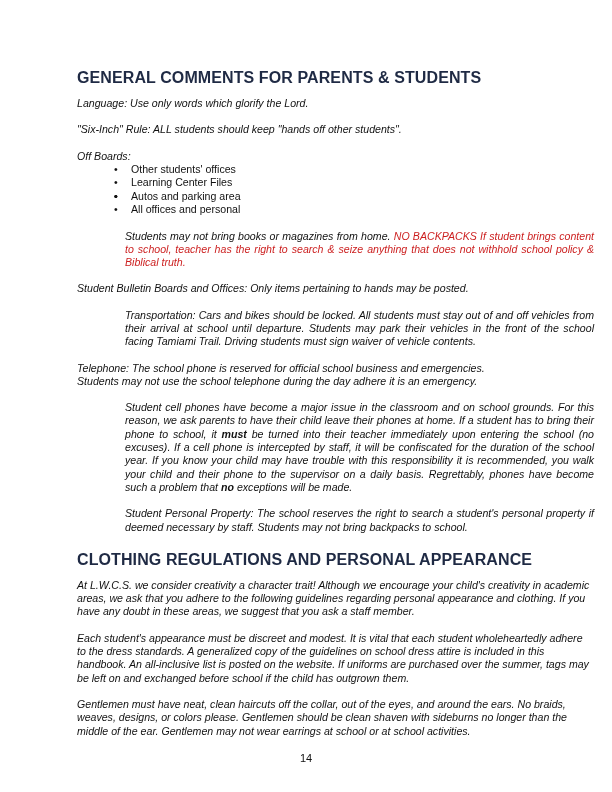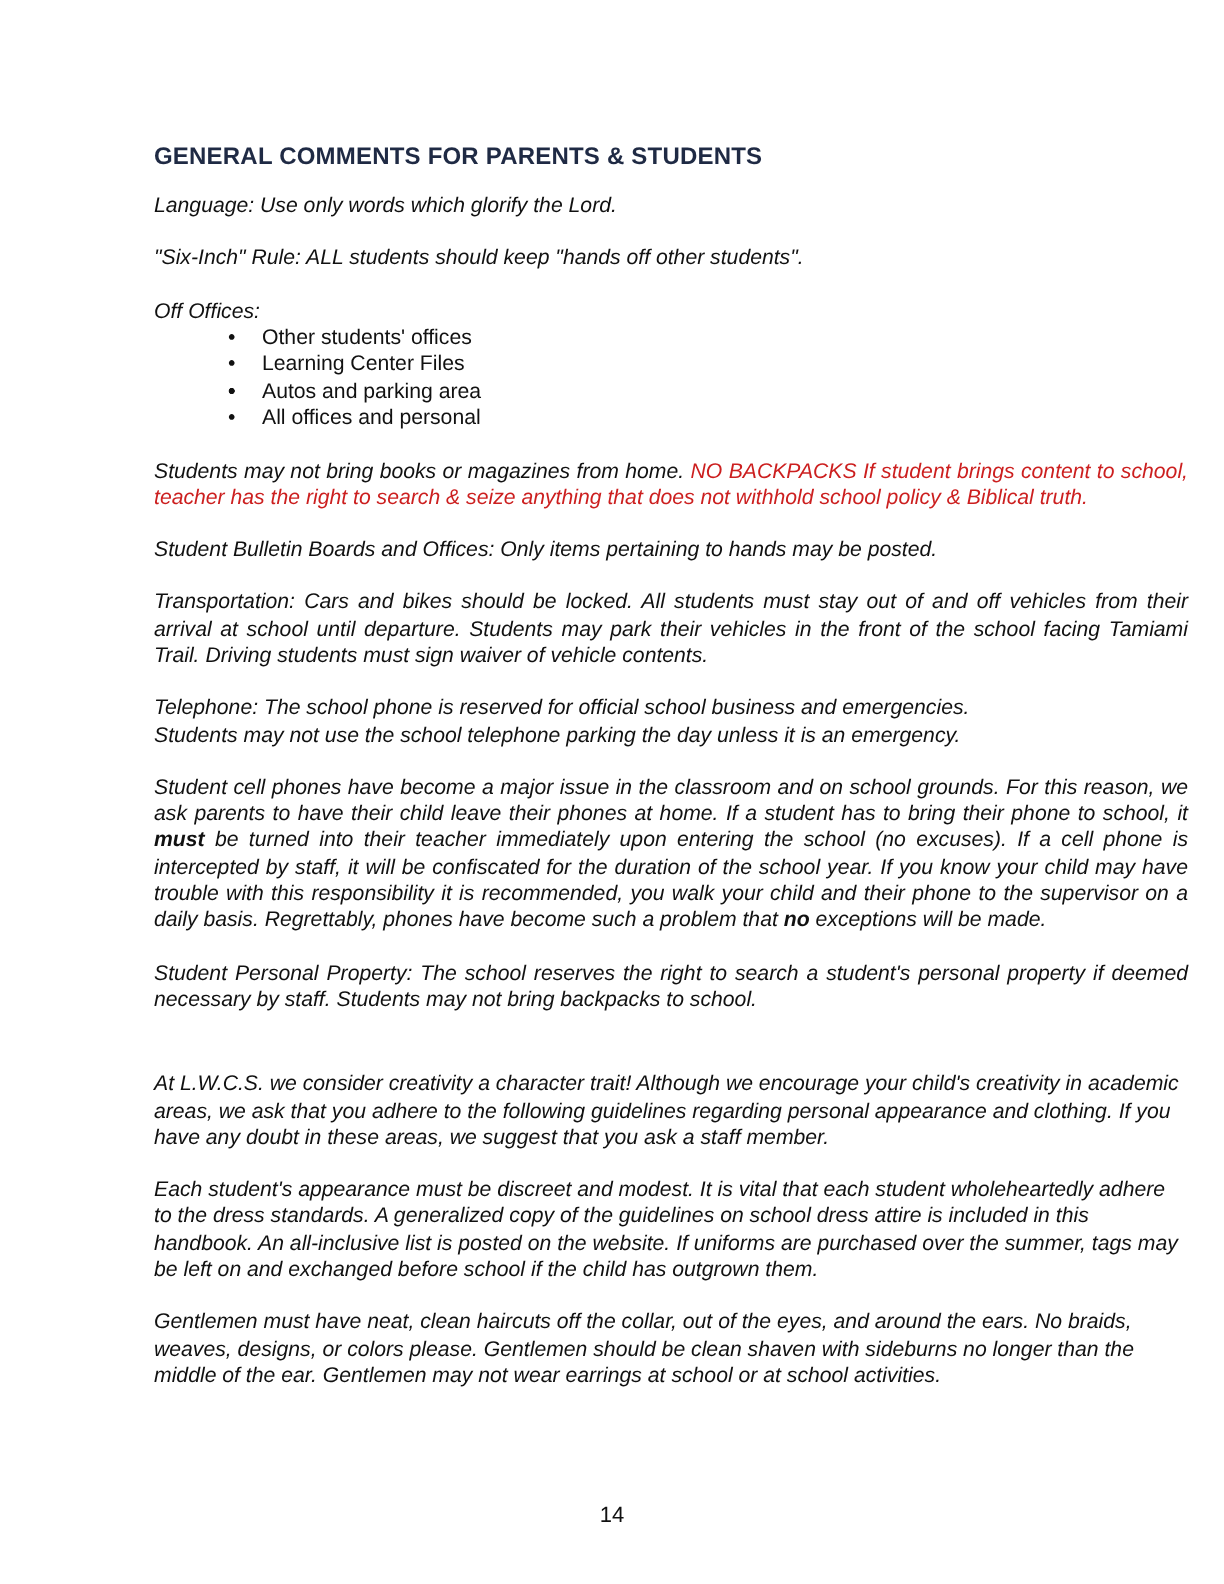--- a/index.html
+++ b/index.html
@@ -18,32 +18,33 @@
       line-height: 13.3px;
     }
     .page {
       position: absolute;
       left: 77px;
       top: 70px;
       width: 517px;
     }
     .heading {
       font-weight: bold;
-      font-size: 12px;
+      font-size: 16px;
       color: #1f2a44;
       margin: 0;
       line-height: 16px;
       letter-spacing: 0.1px;
     }
     .para {
       margin: 0;
       font-style: italic;
     }
     .justify {
       text-align: justify;
+      margin-left: 48px;
     }
     .gap-h { height: 11px; }
     .gap { height: 13px; }
     .gap-sec { height: 18px; }
     ul.bullets {
       margin: 0;
       padding: 0;
       list-style: none;
     }
     ul.bullets li {
@@ -75,50 +76,51 @@
 
   <h2 class="heading">GENERAL COMMENTS FOR PARENTS &amp; STUDENTS</h2>
   <div class="gap-h"></div>
 
   <p class="para">Language: Use only words which glorify the Lord.</p>
   <div class="gap"></div>
 
   <p class="para">"Six-Inch" Rule: ALL students should keep "hands off other students".</p>
   <div class="gap"></div>
 
-  <p class="para">Off Offices:</p>
+  <p class="para">Off Boards:</p>
   <ul class="bullets">
     <li><span class="bullet">•</span><span>Other students' offices</span></li>
     <li><span class="bullet">•</span><span>Learning Center Files</span></li>
     <li><span class="bullet">•</span></li>
     <li><span class="bullet">•</span></li>
     <li><span class="bullet">•</span><span>Autos and parking area</span></li>
     <li><span class="bullet">•</span><span>All offices and personal</span></li>
   </ul>
   <div class="gap"></div>
 
   <p class="para justify"><span>Students may not bring books or magazines from home. </span><span class="red">NO BACKPACKS If student brings content to school, teacher has the right to search &amp; seize anything that does not withhold school policy &amp; Biblical truth.</span></p>
   <div class="gap"></div>
 
   <p class="para">Student Bulletin Boards and Offices: Only items pertaining to hands may be posted.</p>
   <div class="gap"></div>
 
   <p class="para justify">Transportation: Cars and bikes should be locked. All students must stay out of and off vehicles from their arrival at school until departure. Students may park their vehicles in the front of the school facing Tamiami Trail. Driving students must sign waiver of vehicle contents.</p>
   <div class="gap"></div>
 
   <p class="para">Telephone: The school phone is reserved for official school business and emergencies.</p>
-  <p class="para">Students may not use the school telephone parking the day unless it is an emergency.</p>
+  <p class="para">Students may not use the school telephone during the day adhere it is an emergency.</p>
   <div class="gap"></div>
 
   <p class="para justify"><span>Student cell phones have become a major issue in the classroom and on school grounds.  For this reason, we ask parents to have their child leave their phones at home.  If a student has to bring their phone to school, it </span><b>must</b><span> be turned into their teacher immediately upon entering the school (no excuses).  If a cell phone is intercepted by staff, it will be confiscated for the duration of the school year.  If you know your child may have trouble with this responsibility it is recommended, you walk your child and their phone to the supervisor on a daily basis.  Regrettably, phones have become such a problem that </span><b>no</b><span> exceptions will be made.</span></p>
   <div class="gap"></div>
 
   <p class="para justify">Student Personal Property: The school reserves the right to search a student's personal property if deemed necessary by staff.  Students may not bring backpacks to school.</p>
   <div class="gap-sec"></div>
 
+  <h2 class="heading">CLOTHING REGULATIONS AND PERSONAL APPEARANCE</h2>
   <div class="gap-h"></div>
 
   <p class="para">At L.W.C.S. we consider creativity a character trait!  Although we encourage your child's creativity in academic areas, we ask that you adhere to the following guidelines regarding personal appearance and clothing.  If you have any doubt in these areas, we suggest that you ask a staff member.</p>
   <div class="gap"></div>
 
   <p class="para">Each student's appearance must be discreet and modest.  It is vital that each student wholeheartedly adhere to the dress standards.  A generalized copy of the guidelines on school dress attire is included in this handbook.  An all-inclusive list is posted on the website.  If uniforms are purchased over the summer, tags may be left on and exchanged before school if the child has outgrown them.</p>
   <div class="gap"></div>
 
   <p class="para">Gentlemen must have neat, clean haircuts off the collar, out of the eyes, and around the ears.  No braids, weaves, designs, or colors please.  Gentlemen should be clean shaven with sideburns no longer than the middle of the ear.  Gentlemen may not wear earrings at school or at school activities.</p>
 </div>

